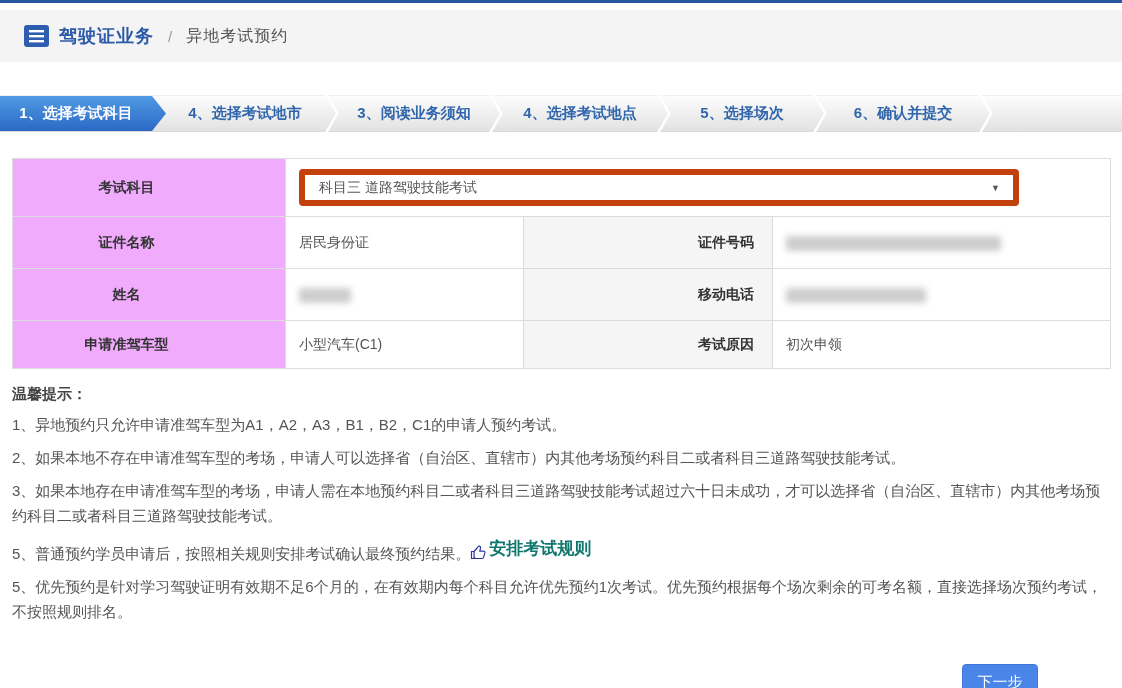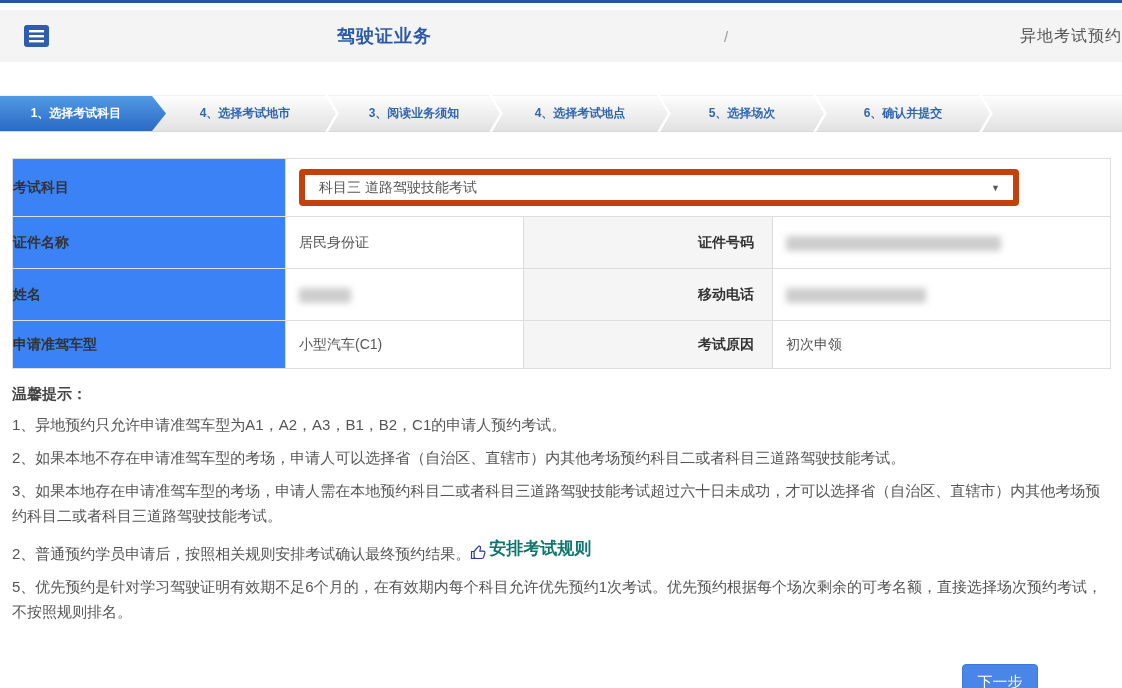--- a/index.html
+++ b/index.html
@@ -4,47 +4,47 @@
 <style>
   * { box-sizing: border-box; margin: 0; padding: 0; }
   html,body { width:1122px; height:688px; background:#fff; overflow:hidden;
     font-family:"Liberation Sans","DejaVu Sans",sans-serif; }
 
   
   .topline { height:3px; background:#27559f; }
 
   
   .header { margin-top:7px; height:52px; background:#f4f4f4;
-    display:flex; align-items:center; padding-left:24px;justify-content:space-between; }
+    display:flex; align-items:center; padding-left:24px; }
   .hicon { width:25px; height:22px; flex:0 0 auto; }
   .htitle { font-size:18px; font-weight:bold; color:#2c5aa7; margin-left:10px; letter-spacing:1px; }
   .hsep { color:#999; font-size:15px; margin:0 14px; }
   .hsub { color:#555; font-size:16px; letter-spacing:1px; }
 
   
   .steps { margin-top:33px; height:37px; display:flex; align-items:stretch;
     background:linear-gradient(#fdfdfd,#e2e2e2); border-top:1px solid #f0f0f0; border-bottom:1px solid #d9d9d9; }
   .step { display:flex; align-items:center; justify-content:center;
-    font-size:12px; font-weight:bold; color:#3166ad; cursor:pointer; }
+    font-size:15px; font-weight:bold; color:#3166ad; cursor:pointer; }
   .step.active { width:166px; padding-right:14px; color:#fff;
     background:linear-gradient(#55759e0,#2b69c5);
     background:linear-gradient(#509ae4,#2b69c5);
     clip-path:polygon(0 0,152px 0,100% 50%,152px 100%,0 100%); }
   .s2{width:158px}.s3{width:148px}.s4{width:152px}.s5{width:140px}.s6{width:150px}
   .sep { width:16px; position:relative; }
   .sep::before,.sep::after { content:""; position:absolute; left:6px; width:3px; height:21px;
     background:rgba(255,255,255,.95); }
   .sep::before { top:-3px; transform:skewX(30deg); }
   .sep::after { bottom:-3px; transform:skewX(-30deg); }
   .steps .fill { flex:1; }
 
   
   table.info { margin:26px 12px 0; width:1098px; border-collapse:collapse; table-layout:fixed; }
   table.info td { border:1px solid #ddd; font-size:14px; vertical-align:middle; }
-  td.lbl { background:#3b82f6; text-align:left; color:#333; font-weight:bold; padding-right:45px; }
+  td.lbl { background:#f0abfc; text-align:center; color:#333; font-weight:bold; padding-right:45px; }
   td.lbl2 { background:#f5f5f5; text-align:right; color:#333; font-weight:bold; padding-right:18px; }
   td.val { background:#fff; padding-left:13px; color:#555; }
   tr.r1{height:58px} tr.r2{height:52px} tr.r3{height:52px} tr.r4{height:48px}
 
   .select { width:720px; height:37px; border:6px solid #c2410c; border-radius:4px; background:#fff;
     display:flex; align-items:center; padding:0 14px; color:#555; font-size:14px; position:relative; cursor:pointer; }
   .select .caret { position:absolute; right:13px; font-size:9px; color:#555; }
 
   .redact { display:inline-block; height:15px; background:#cdcdcd; border-radius:2px;
     filter:blur(3px); vertical-align:middle; }
@@ -144,21 +144,21 @@
   </tr>
 </tbody>
   </table>
 
 <div class="tips">
   <div class="ttitle">温馨提示：</div>
   <p>1、异地预约只允许申请准驾车型为A1，A2，A3，B1，B2，C1的申请人预约考试。</p>
   <p>2、如果本地不存在申请准驾车型的考场，申请人可以选择省（自治区、直辖市）内其他考场预约科目二或者科目三道路驾驶技能考试。</p>
   <p>3、如果本地存在申请准驾车型的考场，申请人需在本地预约科目二或者科目三道路驾驶技能考试超过六十日未成功，才可以选择省（自治区、直辖市）内其他考场预约科目二或者科目三道路驾驶技能考试。</p>
   <p>
-    <span>2、普通预约学员申请后，按照相关规则安排考试确认最终预约结果。</span><a class="rule-link" href="#">
+    <span>5、普通预约学员申请后，按照相关规则安排考试确认最终预约结果。</span><a class="rule-link" href="#">
         <svg width="17" height="17" viewBox="0 0 17 17">
           <path d="M1.5 7.5h2.6v7H1.5z M4.1 13.6l1.6.9h6.2c.8 0 1.5-.55 1.7-1.3l1.3-4.3c.25-.9-.45-1.8-1.4-1.8H9.8l.7-3.2c.15-.75-.3-1.5-1.05-1.7-.55-.13-1.15.1-1.45.6L4.1 7.5" fill="none" stroke="#2b35a5" stroke-width="1.2"></path>
         </svg>
         <span>安排考试规则</span>
       </a>
   </p>
   <p>5、优先预约是针对学习驾驶证明有效期不足6个月的，在有效期内每个科目允许优先预约1次考试。优先预约根据每个场次剩余的可考名额，直接选择场次预约考试，不按照规则排名。</p>
 </div>
 
 <div class="footer">

